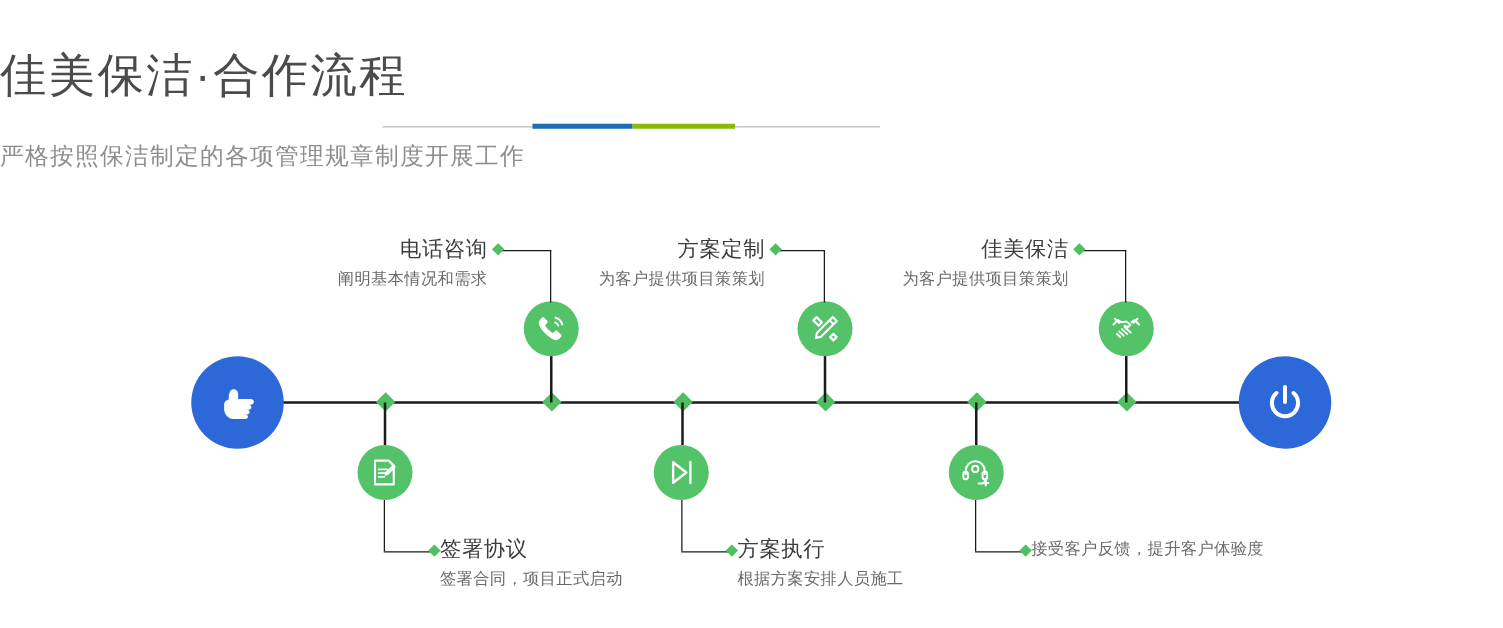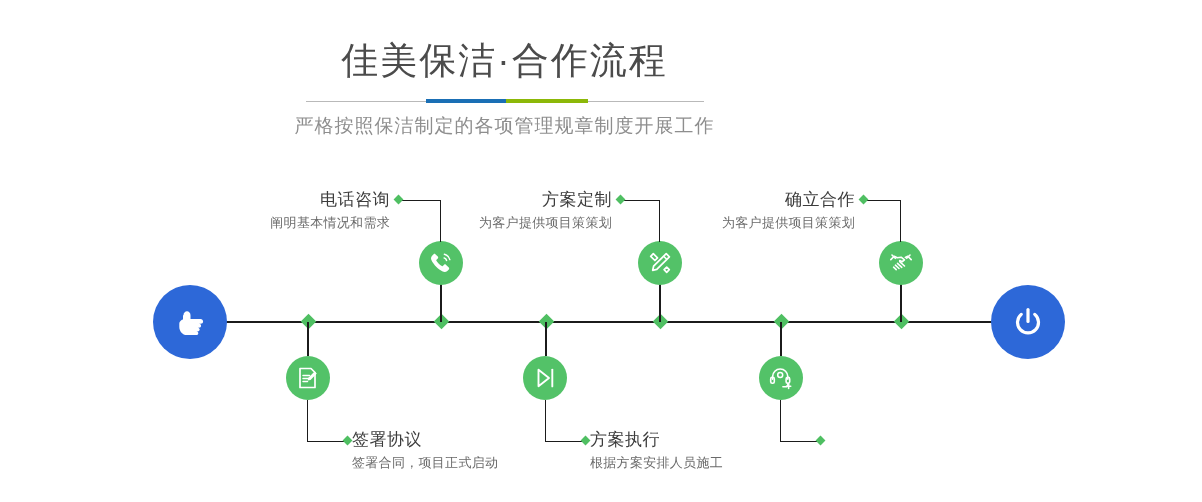--- a/index.html
+++ b/index.html
@@ -18,21 +18,20 @@
     background: #ffffff;
     overflow: hidden;
   }
 
   
   .header {
     position: absolute;
     left: 0;
     top: 0;
     width: 1009px;
-    text-align: center;
   }
   .title {
     margin: 0;
     padding-top: 38px;
     font-size: 37px;
     line-height: 46px;
     letter-spacing: 2px;
     font-weight: 400;
     color: #4b4b4b;
   }
@@ -307,30 +306,31 @@
     <div class="lbl-title">方案定制</div>
     <div class="lbl-desc">为客户提供项目策策划</div>
   </div>
 
   <div class="label above" style="left:175px; top:188px; width:215px">
     <div class="lbl-title">电话咨询</div>
     <div class="lbl-desc">阐明基本情况和需求</div>
   </div>
 
   <div class="label above" style="left:640px; top:188px; width:215px">
-    <div class="lbl-title">确立合作</div>
+    <div class="lbl-title">佳美保洁</div>
     <div class="lbl-desc">为客户提供项目策策划</div>
   </div>
 
   <div class="label below" style="left:352px; top:428px; width:260px">
     <div class="lbl-title">签署协议</div>
     <div class="lbl-desc">签署合同，项目正式启动</div>
   </div>
 
   <div class="label below" style="left:590px; top:428px; width:260px">
     <div class="lbl-title">方案执行</div>
     <div class="lbl-desc">根据方案安排人员施工</div>
   </div>
 
   <div class="label below" style="left:825px; top:428px; width:300px">
+    <div class="lbl-desc">接受客户反馈，提升客户体验度</div>
   </div>
 
 </div>
 
 </body></html>

